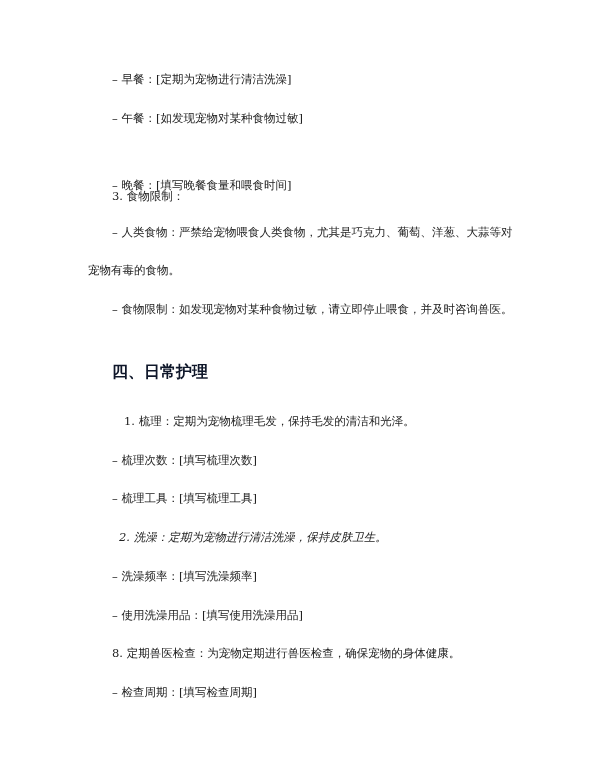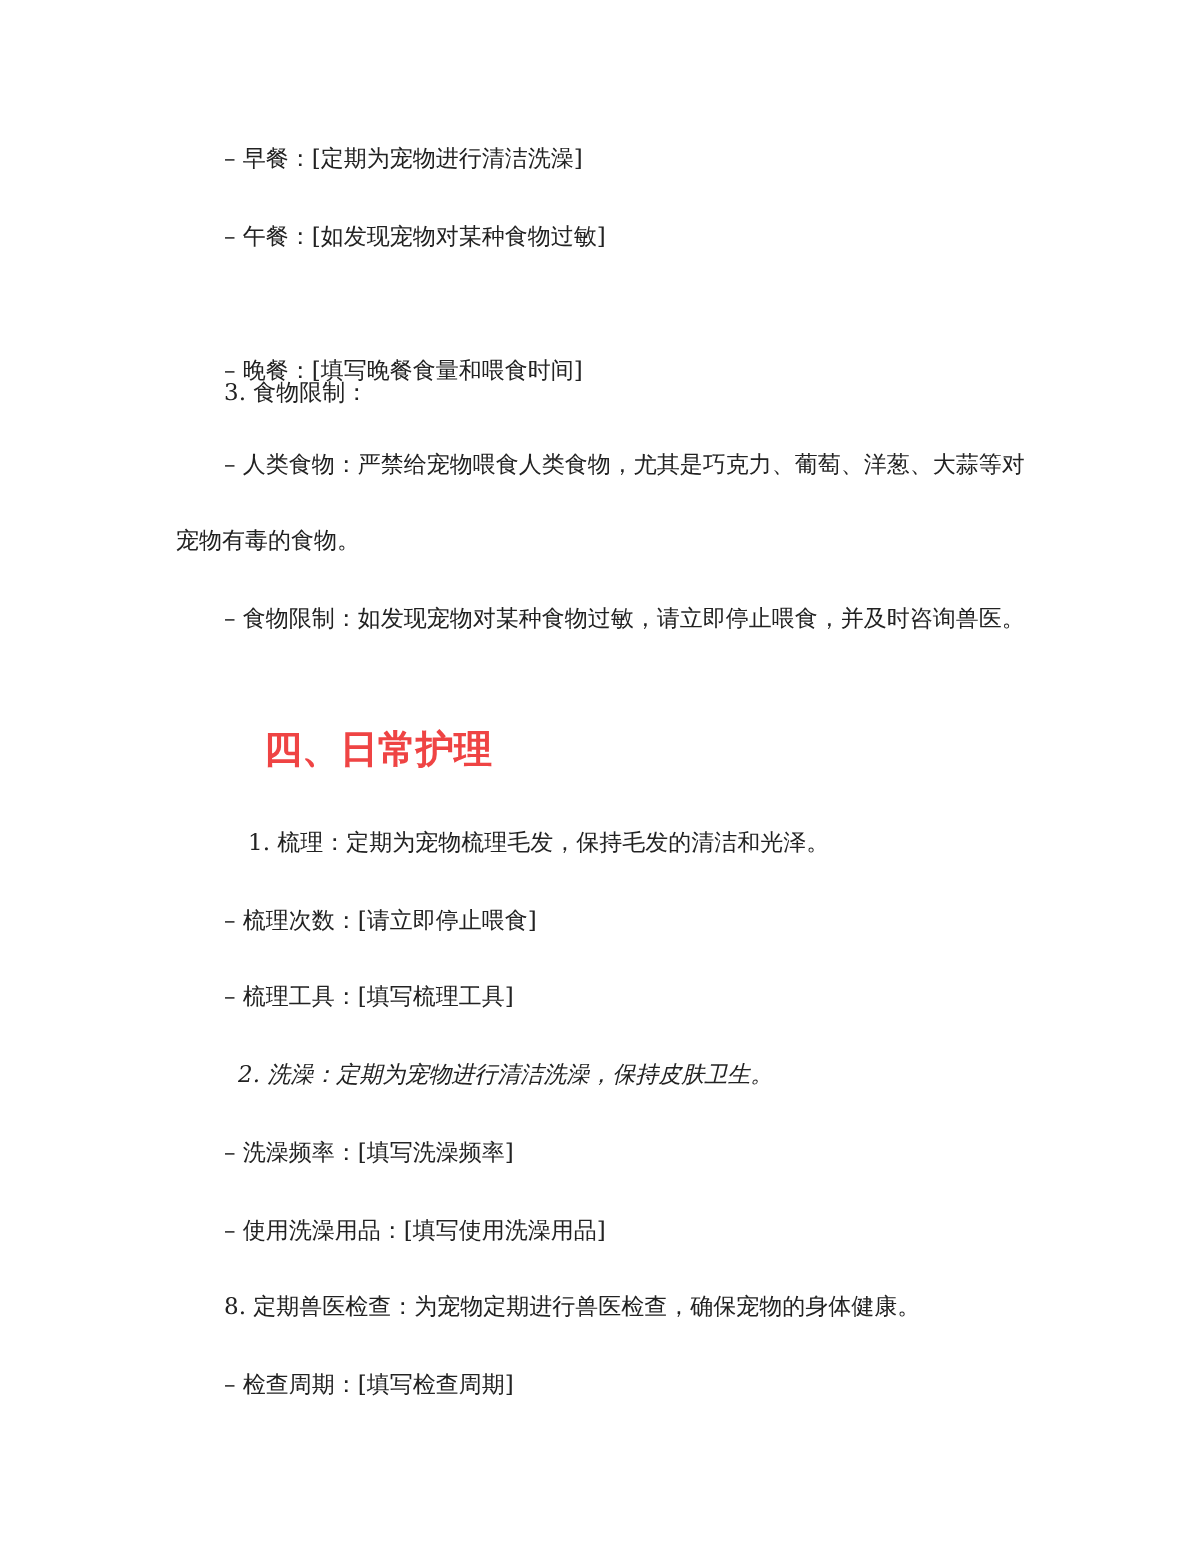--- a/index.html
+++ b/index.html
@@ -2,37 +2,37 @@
 <html><head>
 <meta charset="utf-8">
 <style>
   html, body { margin: 0; padding: 0; background: #ffffff; }
   body { width: 600px; height: 776px; position: relative; overflow: hidden;
          font-family: "DejaVu Serif", "Liberation Serif", serif; color: #222; }
   .line { position: absolute; font-size: 11.5px; line-height: 14px; white-space: nowrap; }
   .para { position: absolute; left: 88px; width: 428px; font-size: 11.5px; line-height: 38px;
           text-indent: 24px; }
   .heading { position: absolute; left: 112px; font-family: "DejaVu Sans", "Liberation Sans", sans-serif;
-             font-weight: bold; font-size: 19px; color: #ef4444; margin-left: 20px; }
+             font-weight: bold; font-size: 16px; color: #0f172a; }
 </style>
 </head>
 <body>
 
 <div>
   <div class="line" style="left:112px; top:72px;">– 早餐：[定期为宠物进行清洁洗澡]</div>
   <div class="line" style="left:112px; top:111px;">– 午餐：[如发现宠物对某种食物过敏]</div>
   <div class="line" style="left:112px; top:150px;margin-top:28px;">– 晚餐：[填写晚餐食量和喂食时间]</div>
   <div class="line" style="left:112px; top:189px;">3. 食物限制：</div>
 
   <div class="para" style="top:213px;">– 人类食物：严禁给宠物喂食人类食物，尤其是巧克力、葡萄、洋葱、大蒜等对宠物有毒的食物。</div>
   <div class="para" style="top:290px;">– 食物限制：如发现宠物对某种食物过敏，请立即停止喂食，并及时咨询兽医。</div>
 
   <div class="heading" style="top:362px;">四、日常护理</div>
 
   <div class="line" style="left:112px; top:414px;margin-left:12px;">1. 梳理：定期为宠物梳理毛发，保持毛发的清洁和光泽。</div>
-  <div class="line" style="left:112px; top:453px;">– 梳理次数：[请立即停止喂食]</div>
+  <div class="line" style="left:112px; top:453px;">– 梳理次数：[填写梳理次数]</div>
   <div class="line" style="left:112px; top:491px;">– 梳理工具：[填写梳理工具]</div>
   <div class="line" style="left:119px; top:530px;font-style:italic;">2. 洗澡：定期为宠物进行清洁洗澡，保持皮肤卫生。</div>
   <div class="line" style="left:112px; top:569px;">– 洗澡频率：[填写洗澡频率]</div>
   <div class="line" style="left:112px; top:608px;">– 使用洗澡用品：[填写使用洗澡用品]</div>
   <div class="line" style="left:112px; top:646px;">8. 定期兽医检查：为宠物定期进行兽医检查，确保宠物的身体健康。</div>
   <div class="line" style="left:112px; top:685px;">– 检查周期：[填写检查周期]</div>
 </div>
 
 </body></html>

